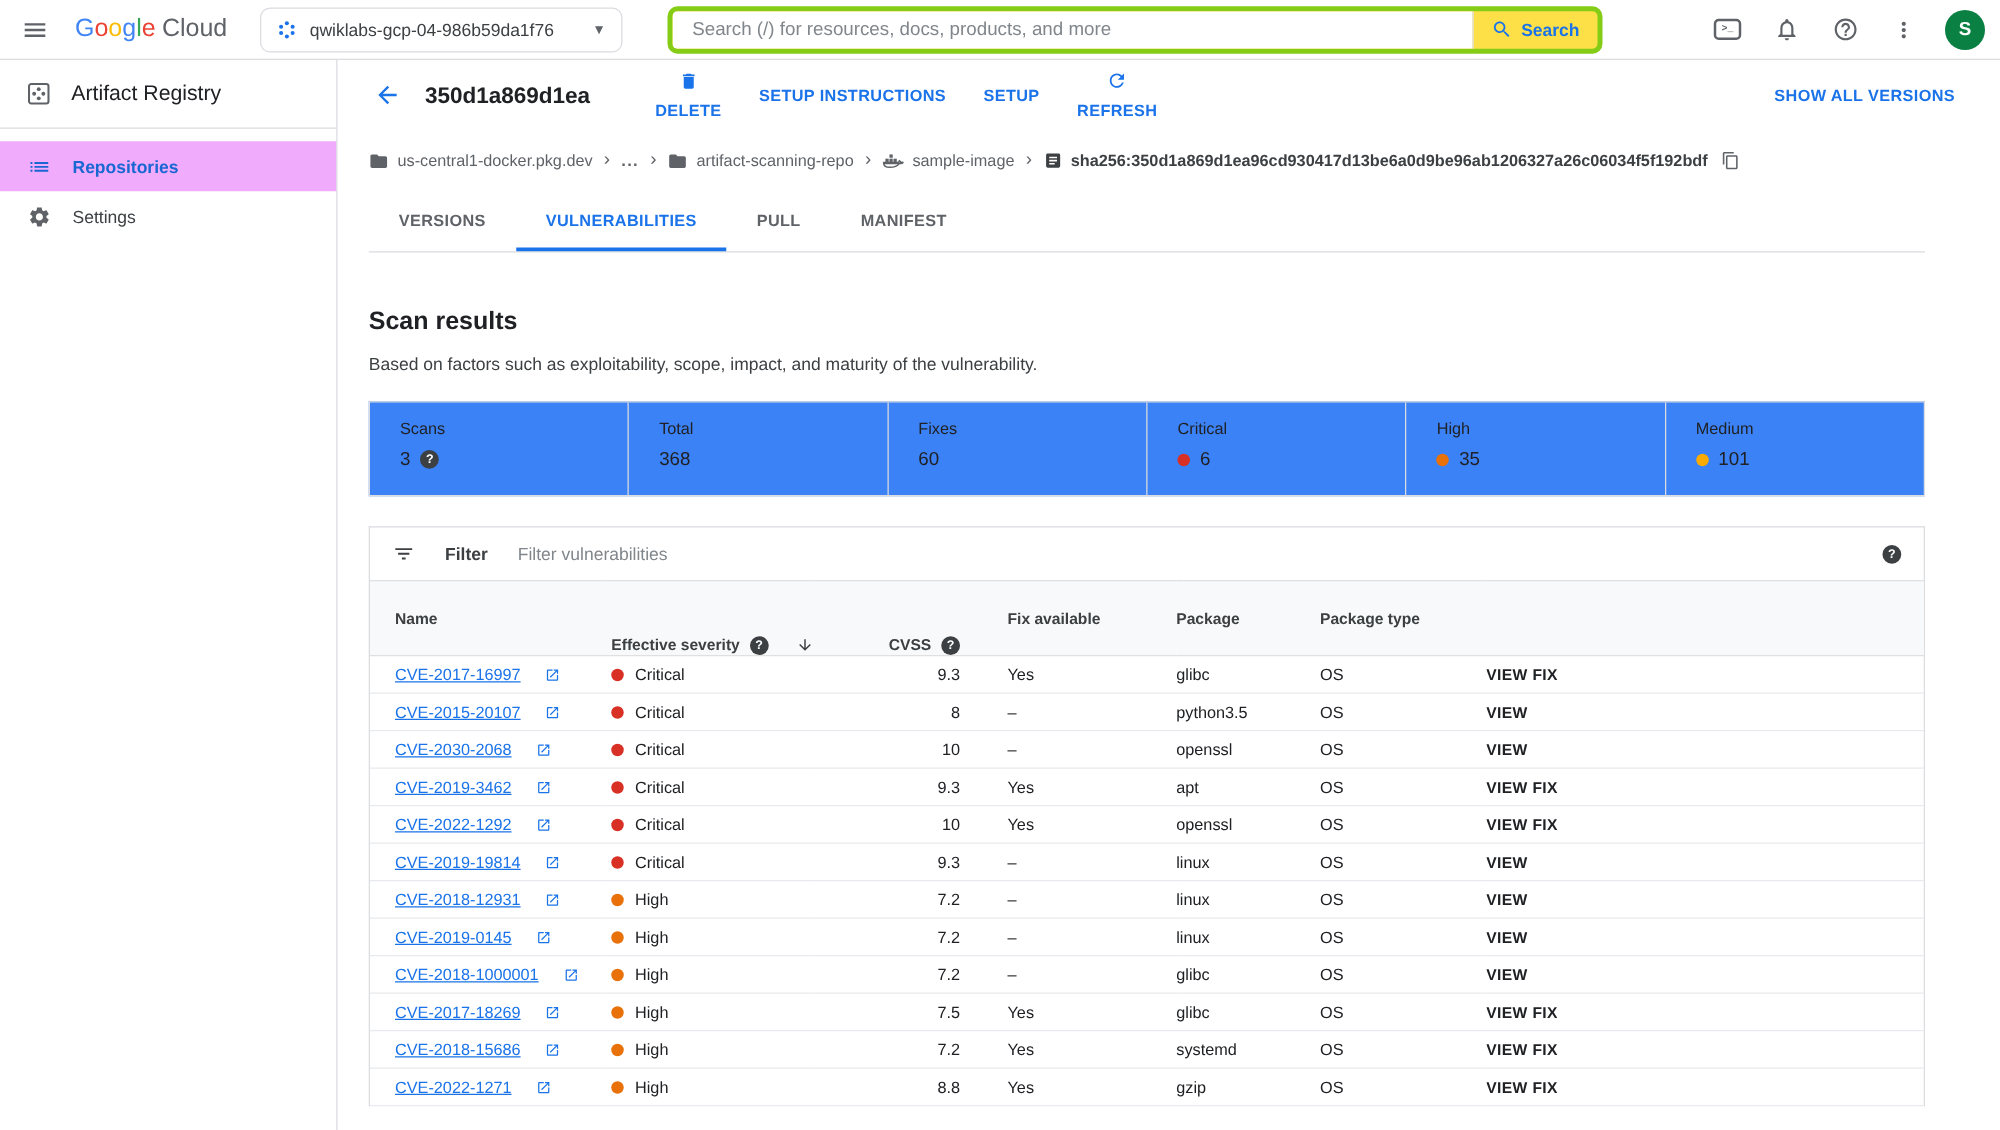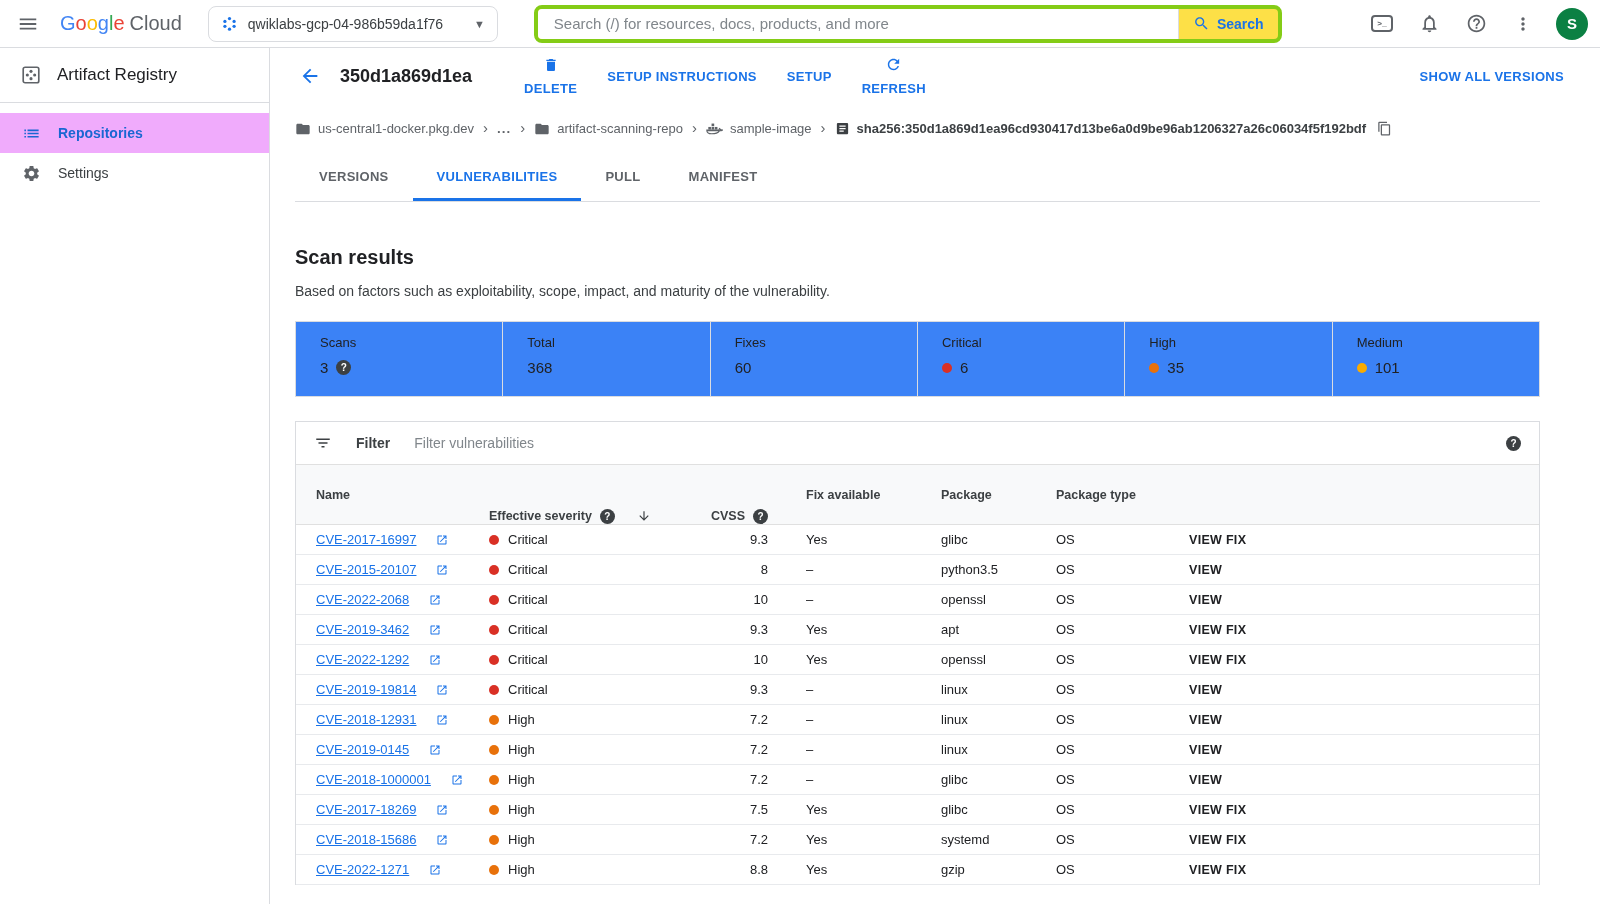--- a/index.html
+++ b/index.html
@@ -391,21 +391,21 @@
     </td>
     <td class="col-cvss">8</td>
     <td class="col-fix">–</td>
     <td class="col-pkg">python3.5</td>
     <td class="col-ptype">OS</td>
     <td class="col-action"><button class="view-btn">VIEW</button></td>
   </tr>
               <tr>
     <td class="col-name">
       <a class="cve-link" href="#">
-        <span>CVE-2022-2068</span>
+        <span>CVE-2030-2068</span>
         <svg width="12" height="12" viewBox="0 0 24 24" fill="currentColor">
                       <path d="M19 19H5V5h7V3H5c-1.11 0-2 .9-2 2v14c0 1.1.89 2 2 2h14c1.1 0 2-.9 2-2v-7h-2v7zM14 3v2h3.59l-9.83 9.83 1.41 1.41L19 6.41V10h2V3h-7z"></path>
                     </svg>
       </a>
     </td>
     <td class="col-sev">
       <span class="sev-wrap">
         <span class="dot" style="background: rgb(217, 48, 37);"></span>
         <span>Critical</span>
       </span>

